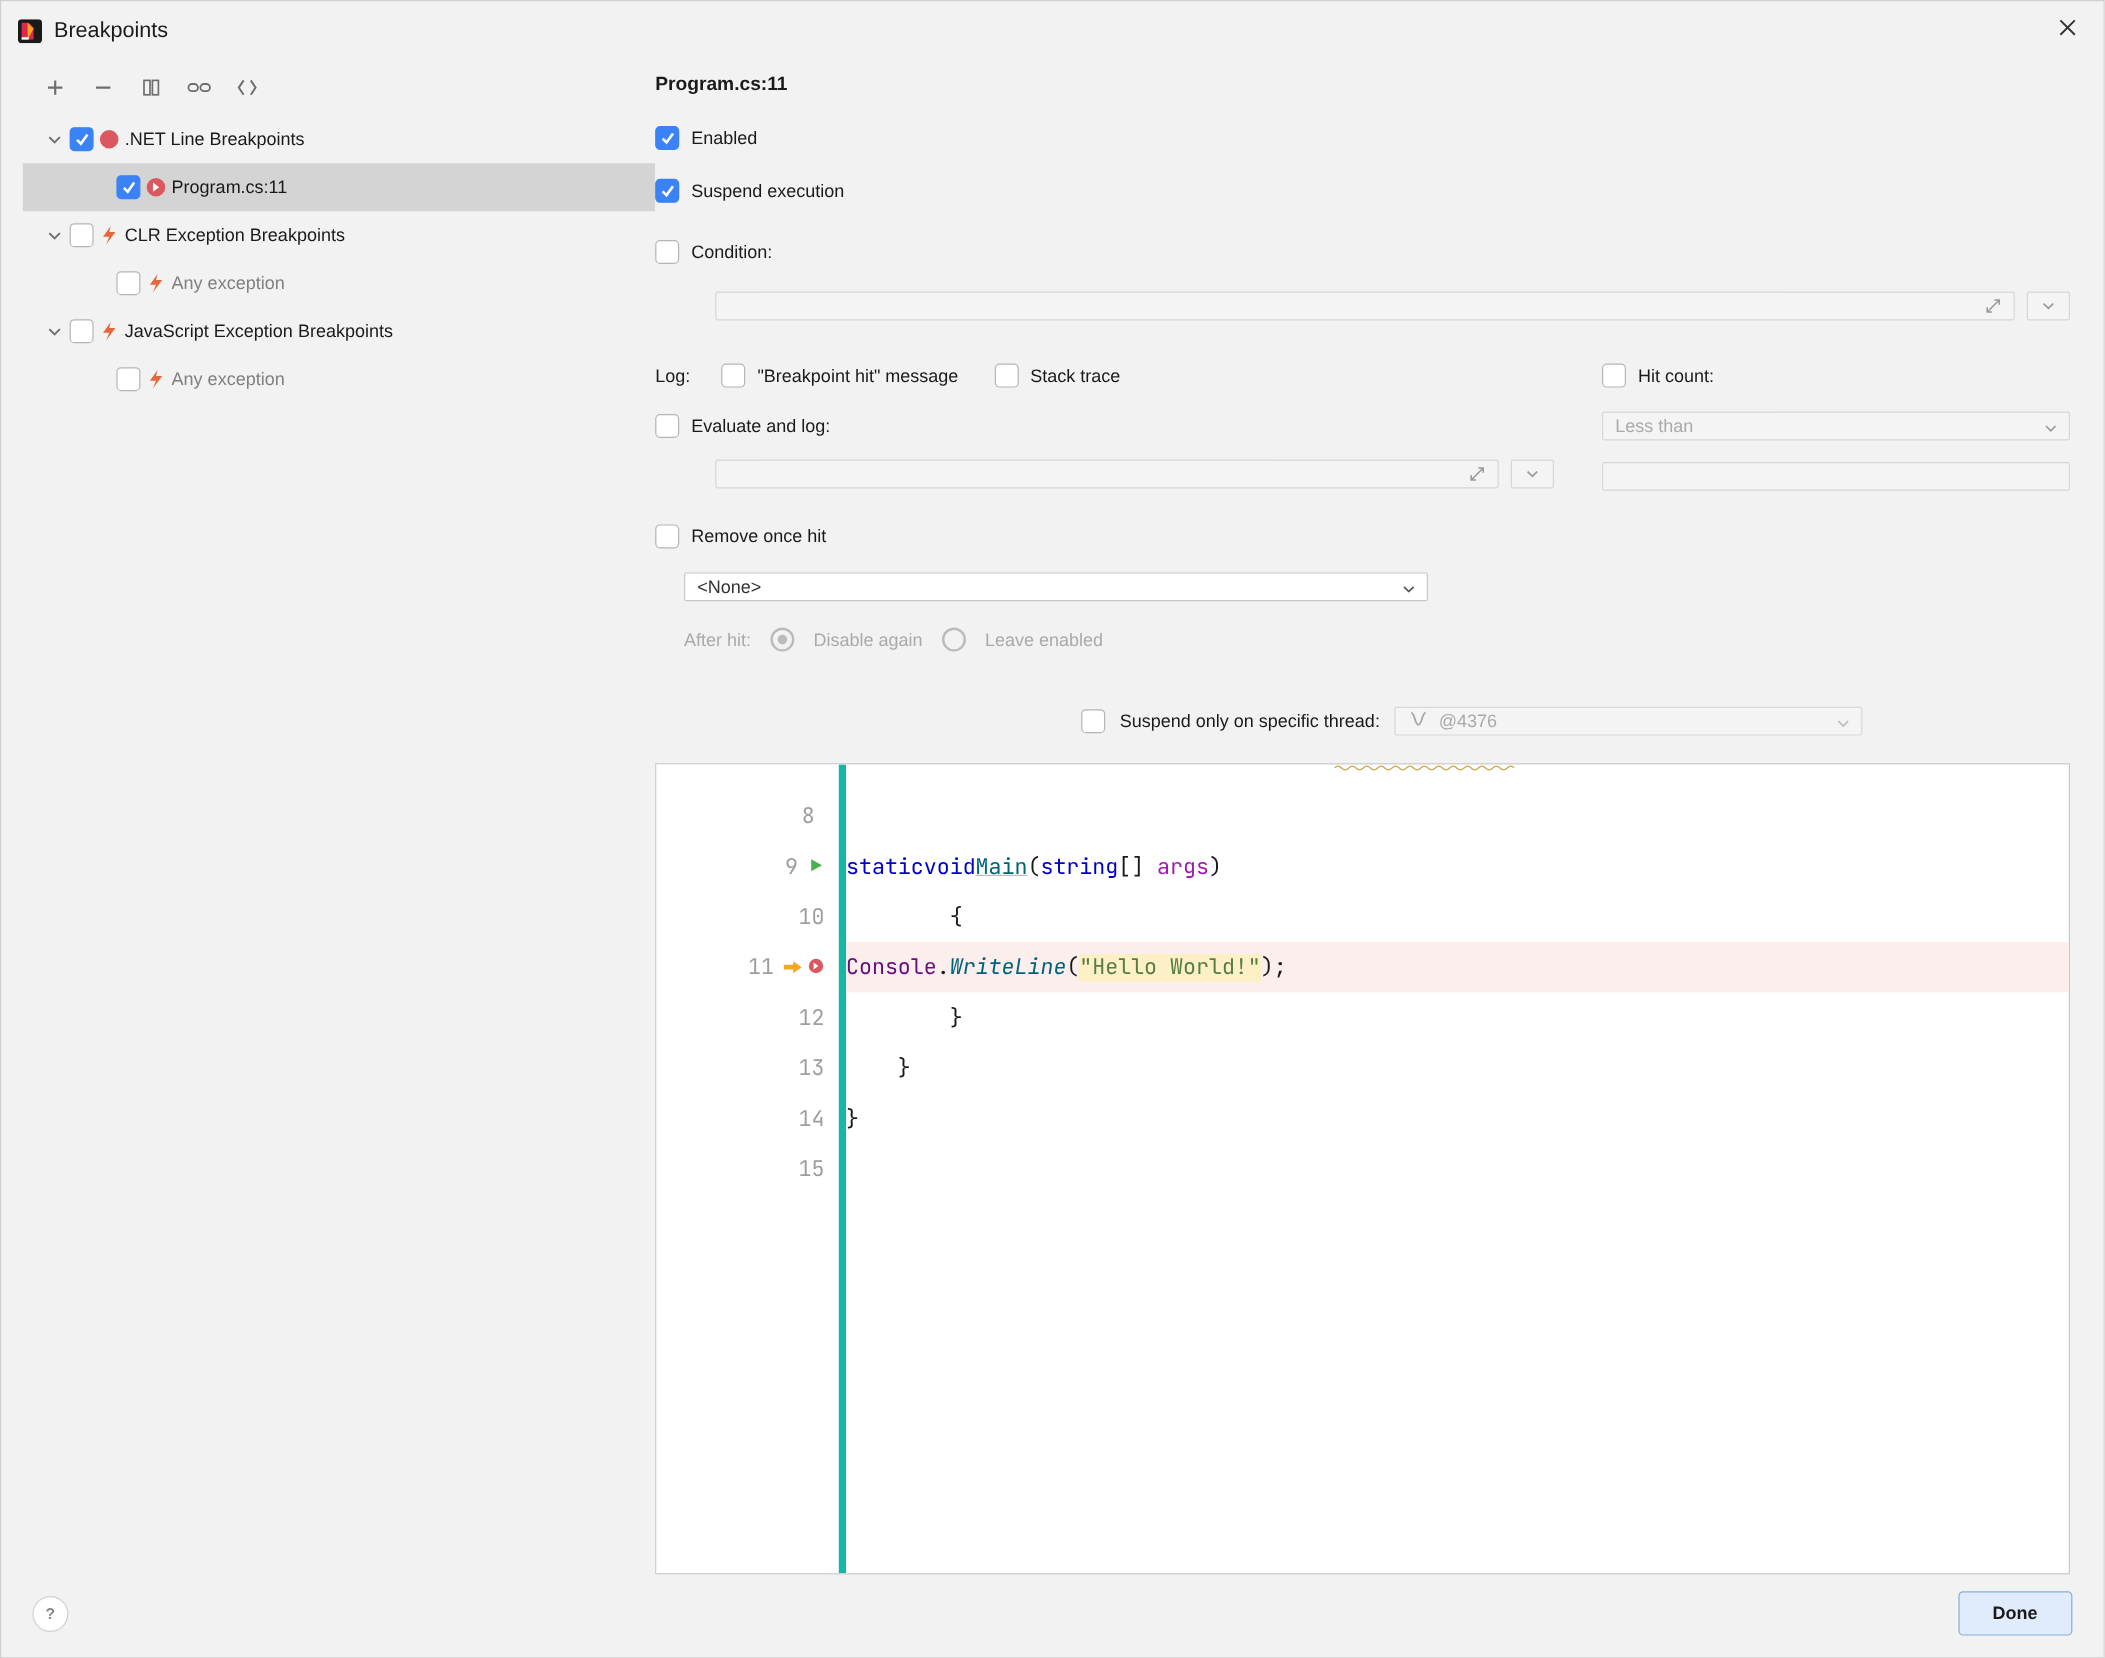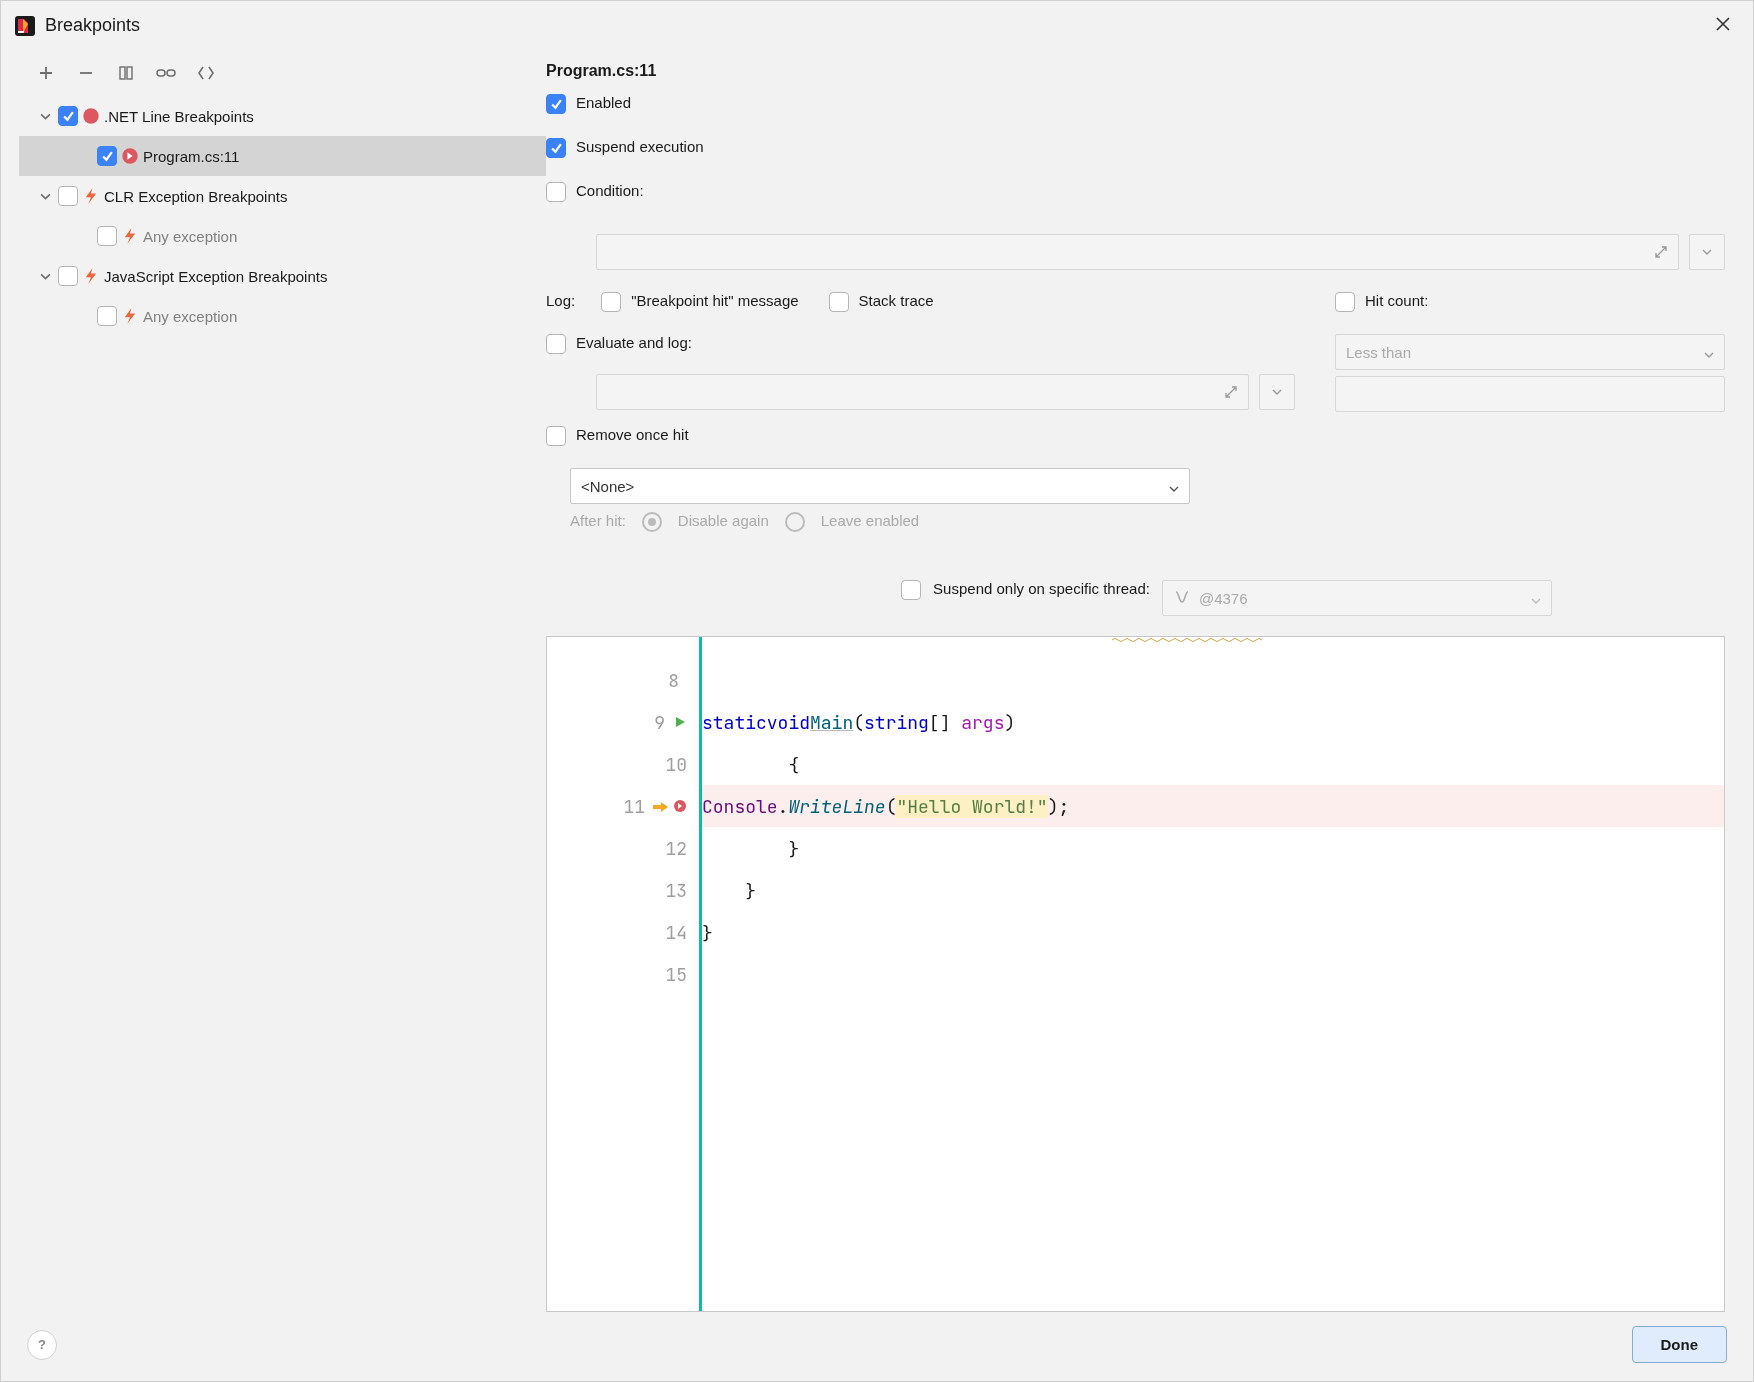--- a/index.html
+++ b/index.html
@@ -108,25 +108,26 @@
     padding: 0 0 14px 0;
   }
   .form {
     display: flex;
     flex-direction: column;
     gap: 2px;
     font-size: 15px;
   }
   .row {
     display: flex;
+    align-items: center;
     gap: 10px;
     min-height: 42px;
   }
   .combo, .txtfield {
-    height: 36px;
+    height: 24px;
     border: 1px solid #c8c8c8;
     background: #fff;
     border-radius: 2px;
     display: flex;
     align-items: center;
     padding: 0 10px;
     font-size: 15px;
     color: #333;
   }
   .combo.disabled, .txtfield.disabled { background: #f4f4f4; color: #999; border-color: #d6d6d6; }
@@ -160,21 +161,21 @@
   }
   .gline { height: 42px; display:flex; align-items:center; justify-content:flex-end; padding-right: 12px; gap:8px;}
   .gline .ln { width: 32px; text-align:right; }
   .gutter-icons { display:flex; gap:4px; align-items:center;}
   .play-icon { color:#4caf50; }
   .arrow-icon { color:#f5a623; }
   .code-body {
     flex: 1;
     padding-top: 22px;
     position: relative;
-    border-left: 3px solid #14b8a6;
+    border-left: 6px solid #14b8a6;
   }
   .cline { height: 42px; display:flex; align-items:center; white-space: pre; padding-left: 0; }
   .cline.highlight { background: #fdeeee; }
   .tok-kw { color: #0000c8; }
   .tok-fn { color: #00627a; text-decoration: underline; text-decoration-color: #bbb;}
   .tok-type { color: #567d46; }
   .tok-id { color: #660e7a; }
   .tok-method { color: #00627a; font-style: italic; }
   .tok-str-hl { background: #fdf0c4; }
   .tok-gray { color: #a21caf; }

